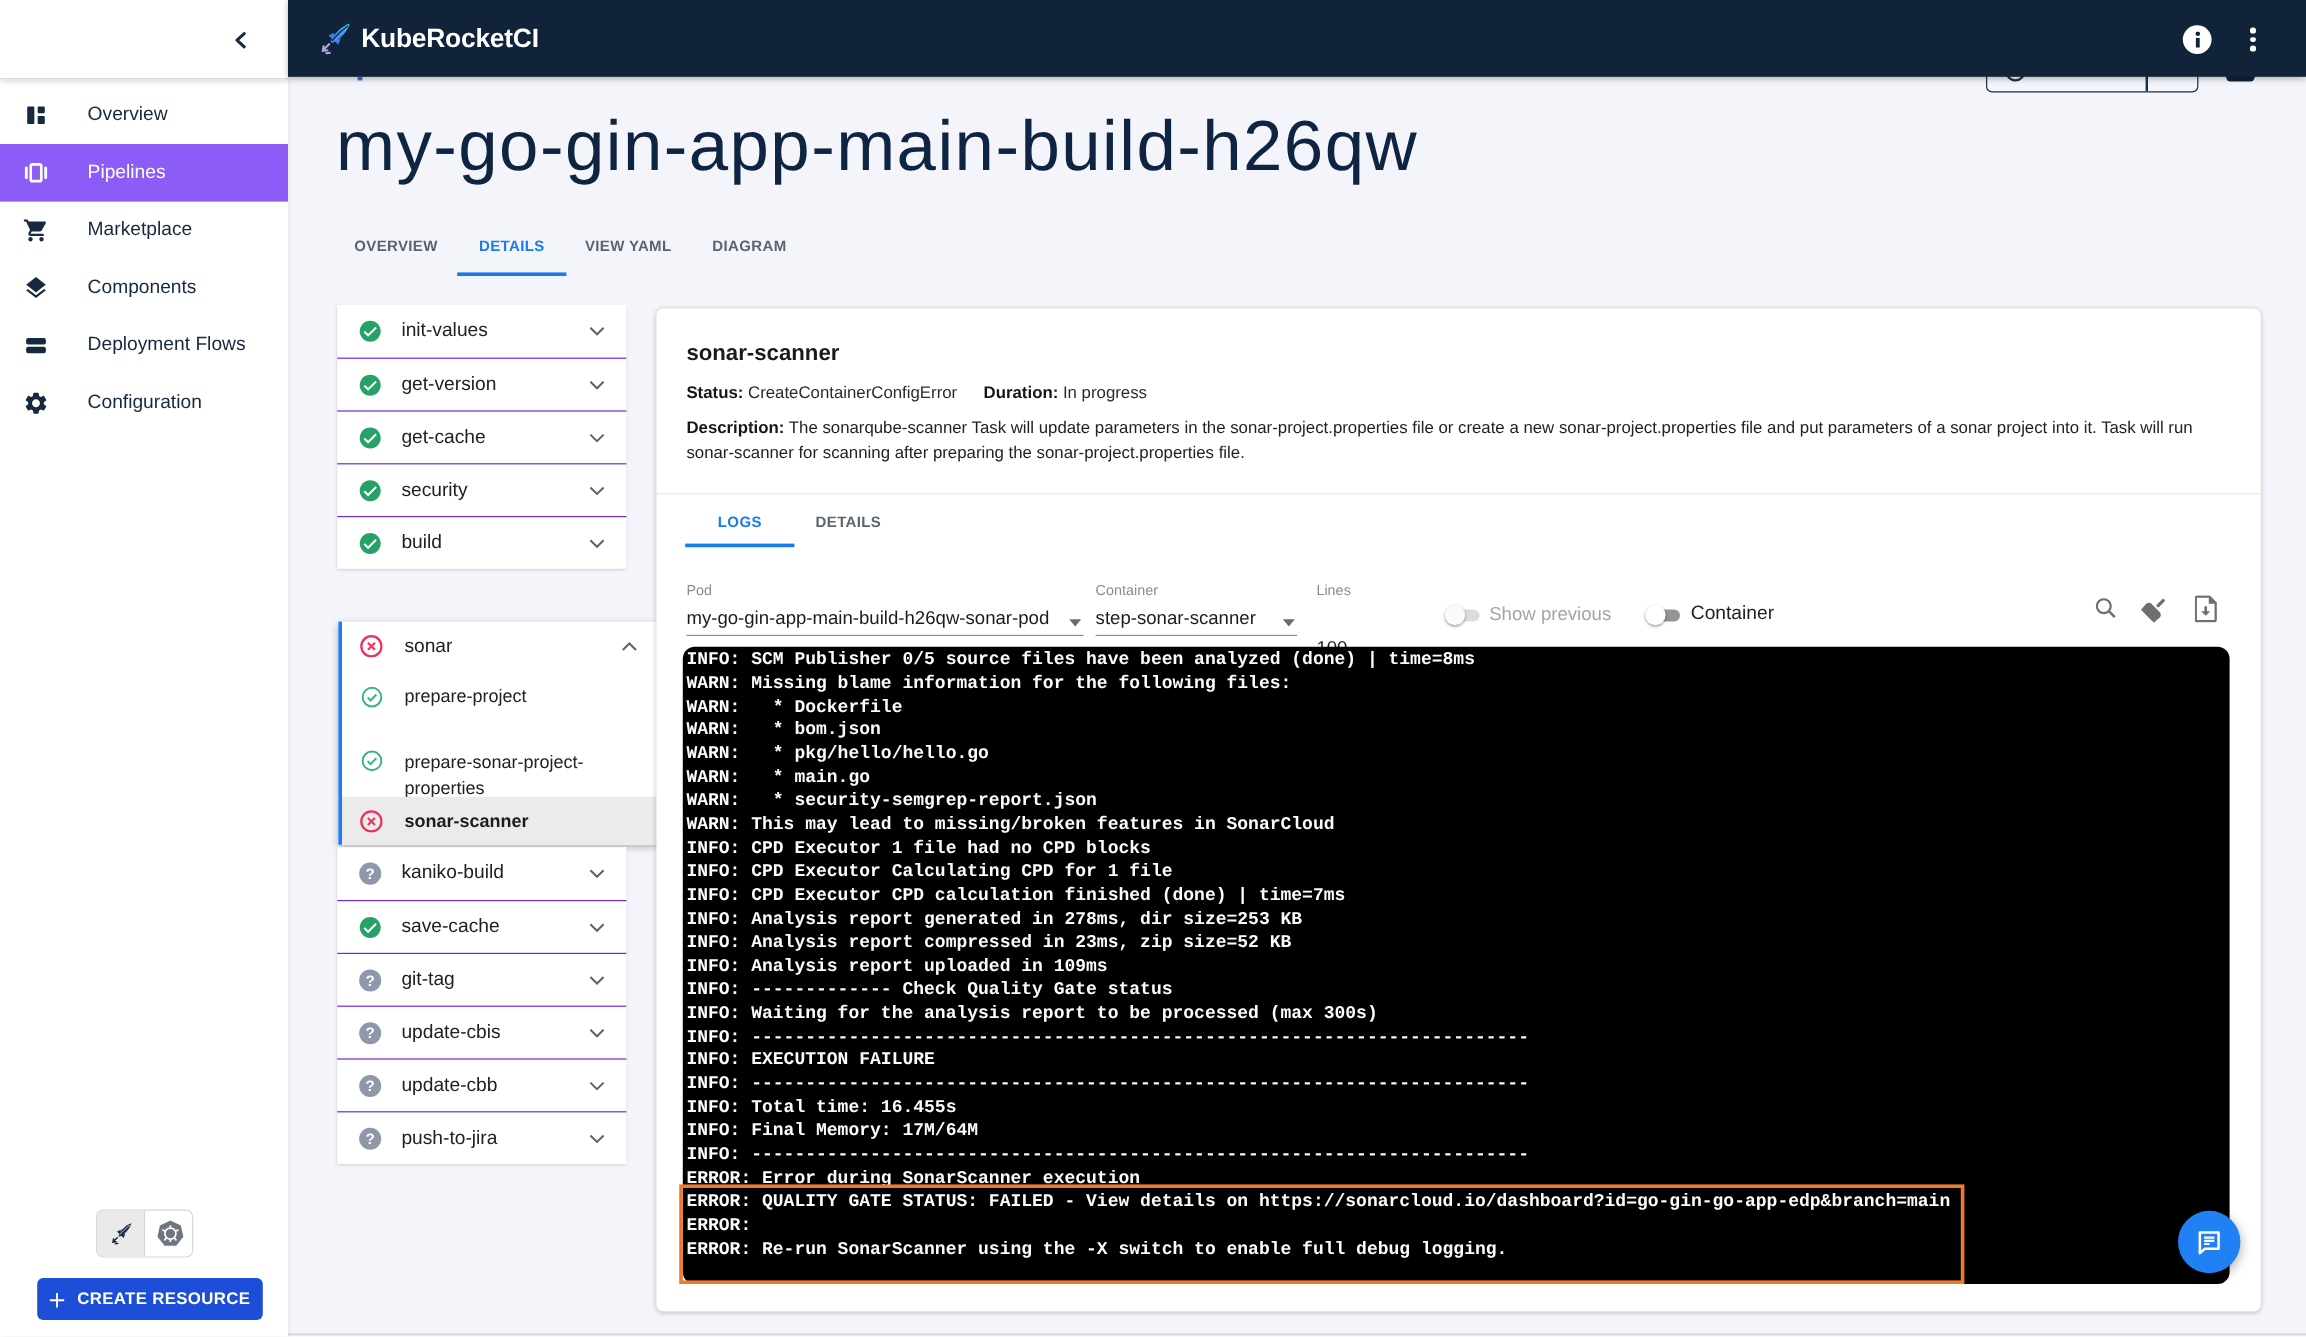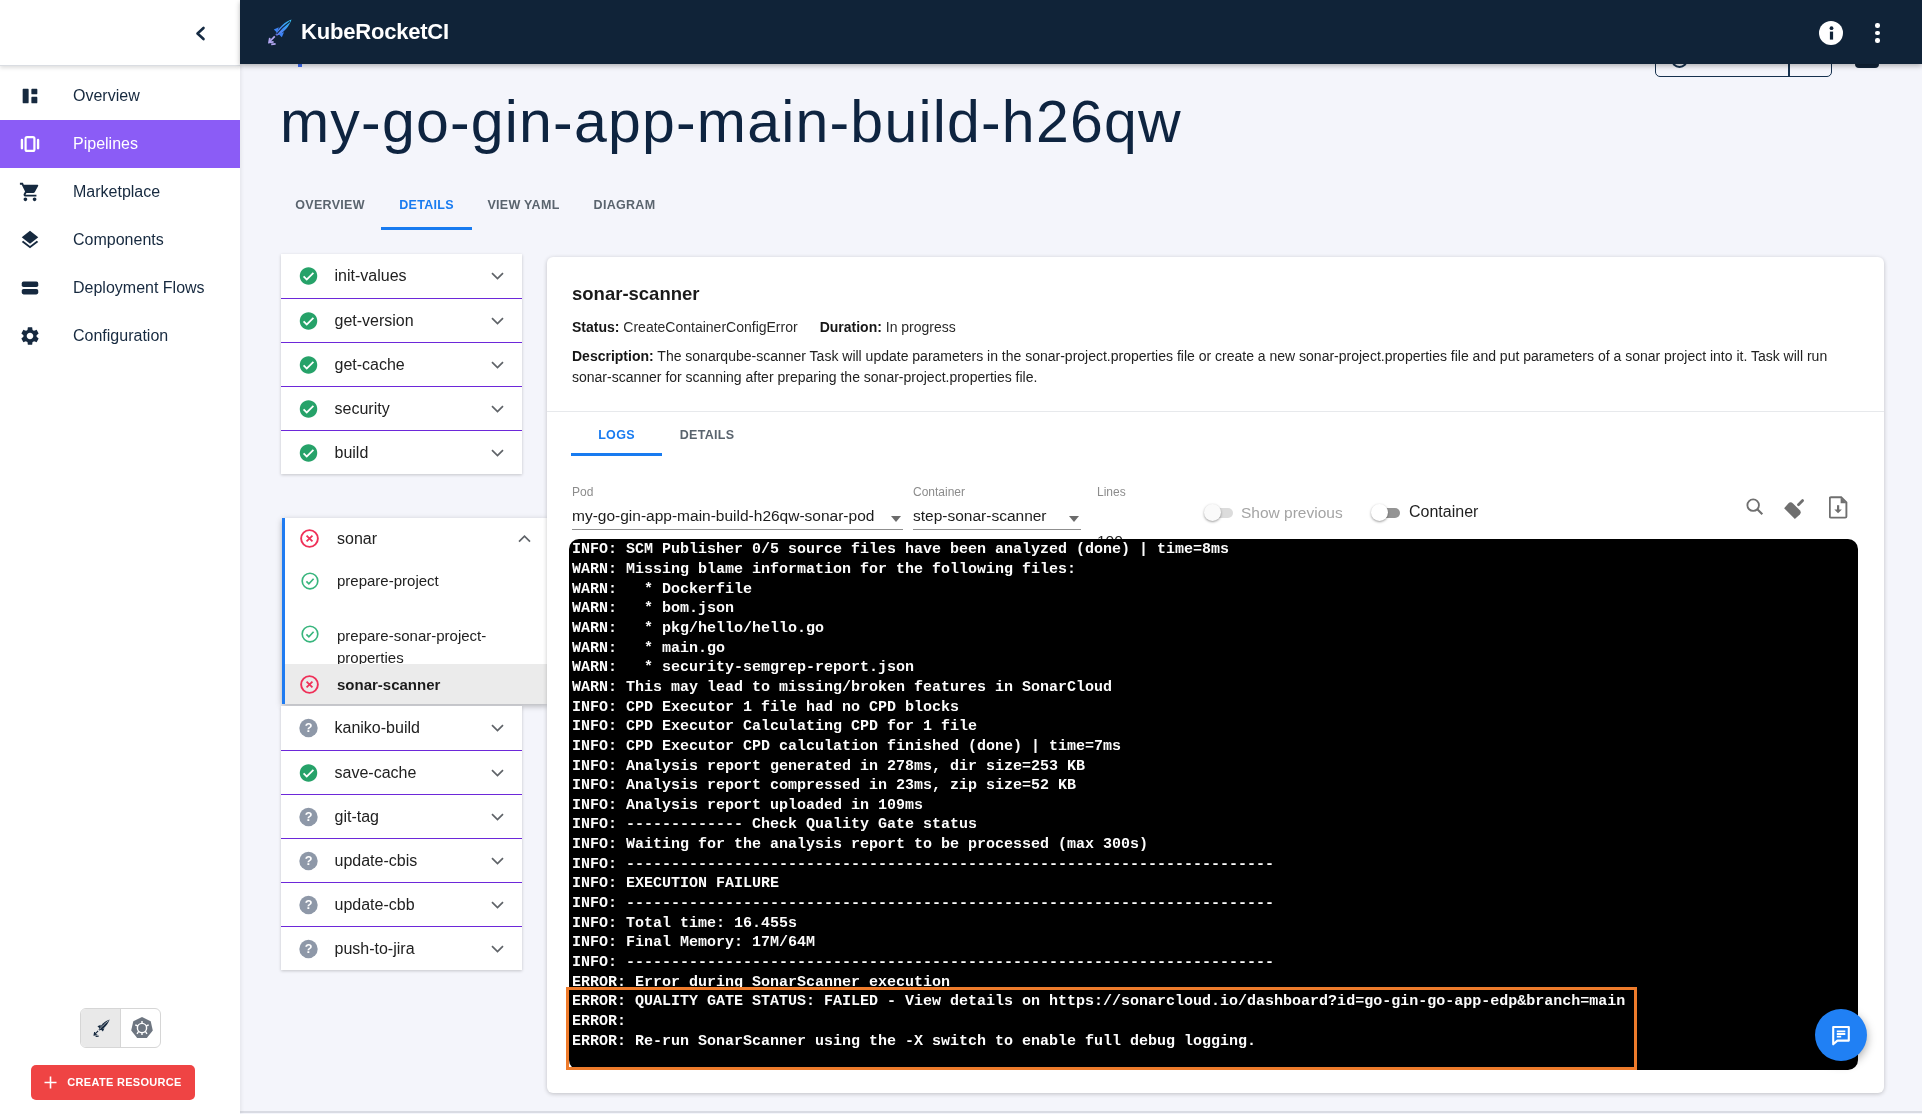--- a/index.html
+++ b/index.html
@@ -133,21 +133,21 @@
           <path d="M11.8 20.3 L6.2 26 M6.8 21.8 L6 26.4 L10.6 25.8 M8.2 28.4 L12.6 27.9" stroke="#16293f" stroke-width="1.7" fill="none"></path>
         </svg>
       </div>
       <svg style="position:absolute;left:48px;top:7px;" width="26" height="26" viewBox="0 0 26 26">
         <polygon points="13,1 21.7,5.2 23.8,14.6 17.8,22.1 8.2,22.1 2.2,14.6 4.3,5.2" fill="#6e7681"></polygon>
         <circle cx="13" cy="12" r="4.6" fill="none" stroke="#fff" stroke-width="1.4"></circle>
         <path d="M13 5 V7.4 M13 16.6 V19 M6.3 8.8 L8.8 10 M19.7 8.8 L17.2 10 M8 17.8 L9.8 15.2 M18 17.8 L16.2 15.2" stroke="#fff" stroke-width="1.4"></path>
       </svg>
     </div>
 
-    <div class="abs" style="left:31px; top:1065px; width:164px; height:35px; background:#ef4444; border-radius:5px; color:#fff; text-align:center; line-height:35px; font-size:11px; font-weight:700; letter-spacing:0.3px;">
+    <div class="abs" style="left:31px; top:1065px; width:188px; height:35px; background:#1d4ed8; border-radius:5px; color:#fff; text-align:center; line-height:35px; font-size:14px; font-weight:700; letter-spacing:0.3px;">
       <svg style="position:relative;top:3px;margin-right:10px;" width="13" height="13" viewBox="0 0 13 13">
           <path d="M6.5 0.5 V12.5 M0.5 6.5 H12.5" stroke="#fff" stroke-width="1.6"></path>
         </svg>CREATE RESOURCE</div>
   </div>
 
   <div class="abs" style="left:280px; top:93px; font-size:59px; font-weight:400; color:#0e2440; line-height:1; letter-spacing:1.2px;">my-go-gin-app-main-build-h26qw</div>
   <div class="tablbl abs" style="left:330px; top:198px; color:#5a646e;">OVERVIEW</div>
   <div class="tablbl abs" style="left:426.5px; top:198px; color:#187bf0;">DETAILS</div>
   <div class="tablbl abs" style="left:523.5px; top:198px; color:#5a646e;">VIEW YAML</div>
   <div class="tablbl abs" style="left:624.5px; top:198px; color:#5a646e;">DIAGRAM</div>

